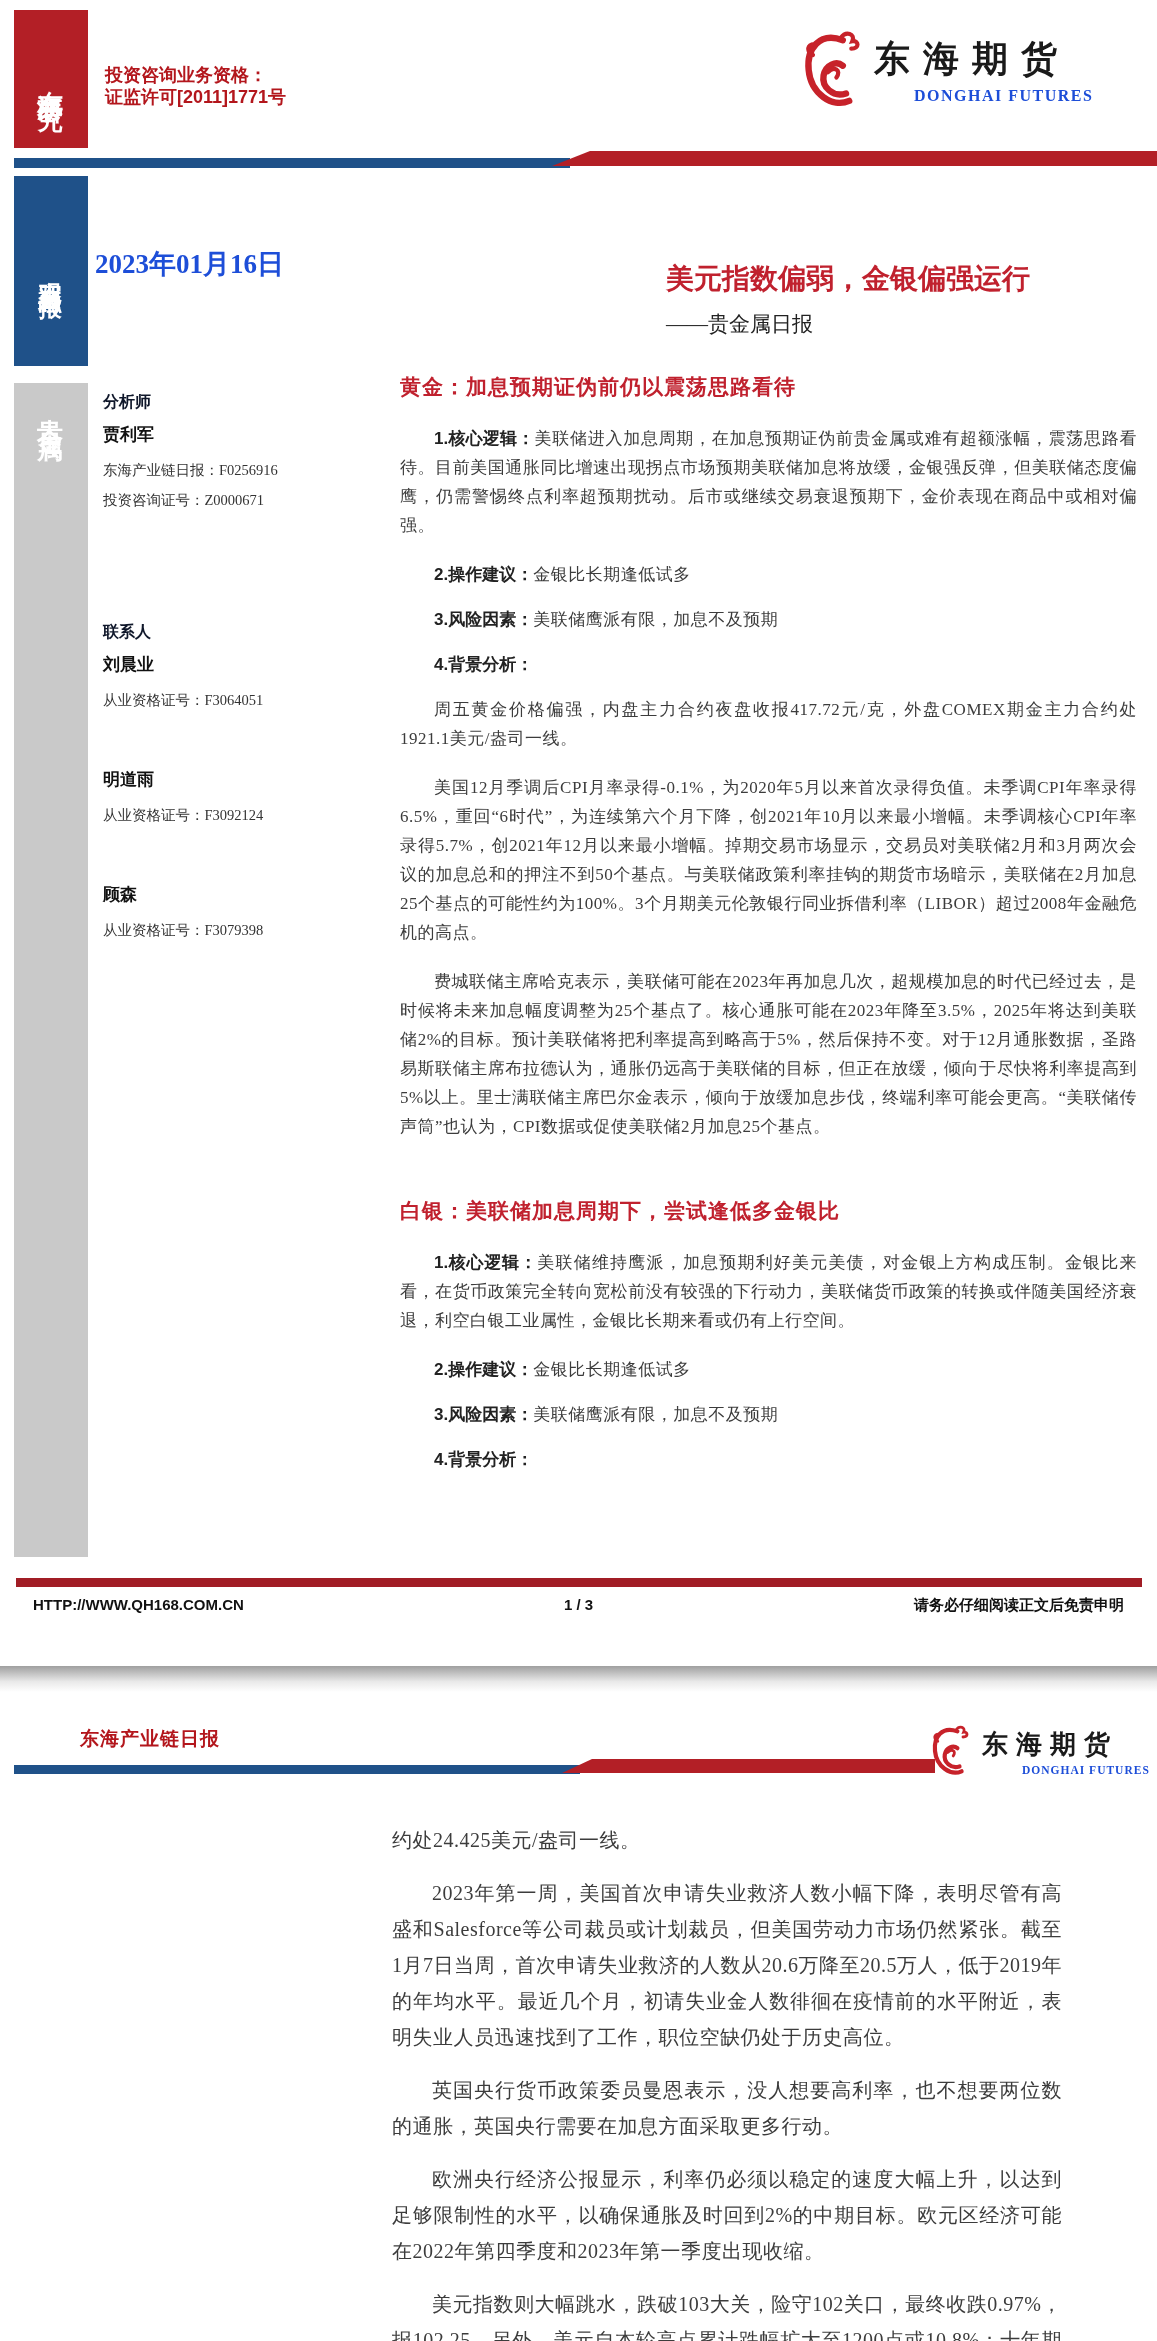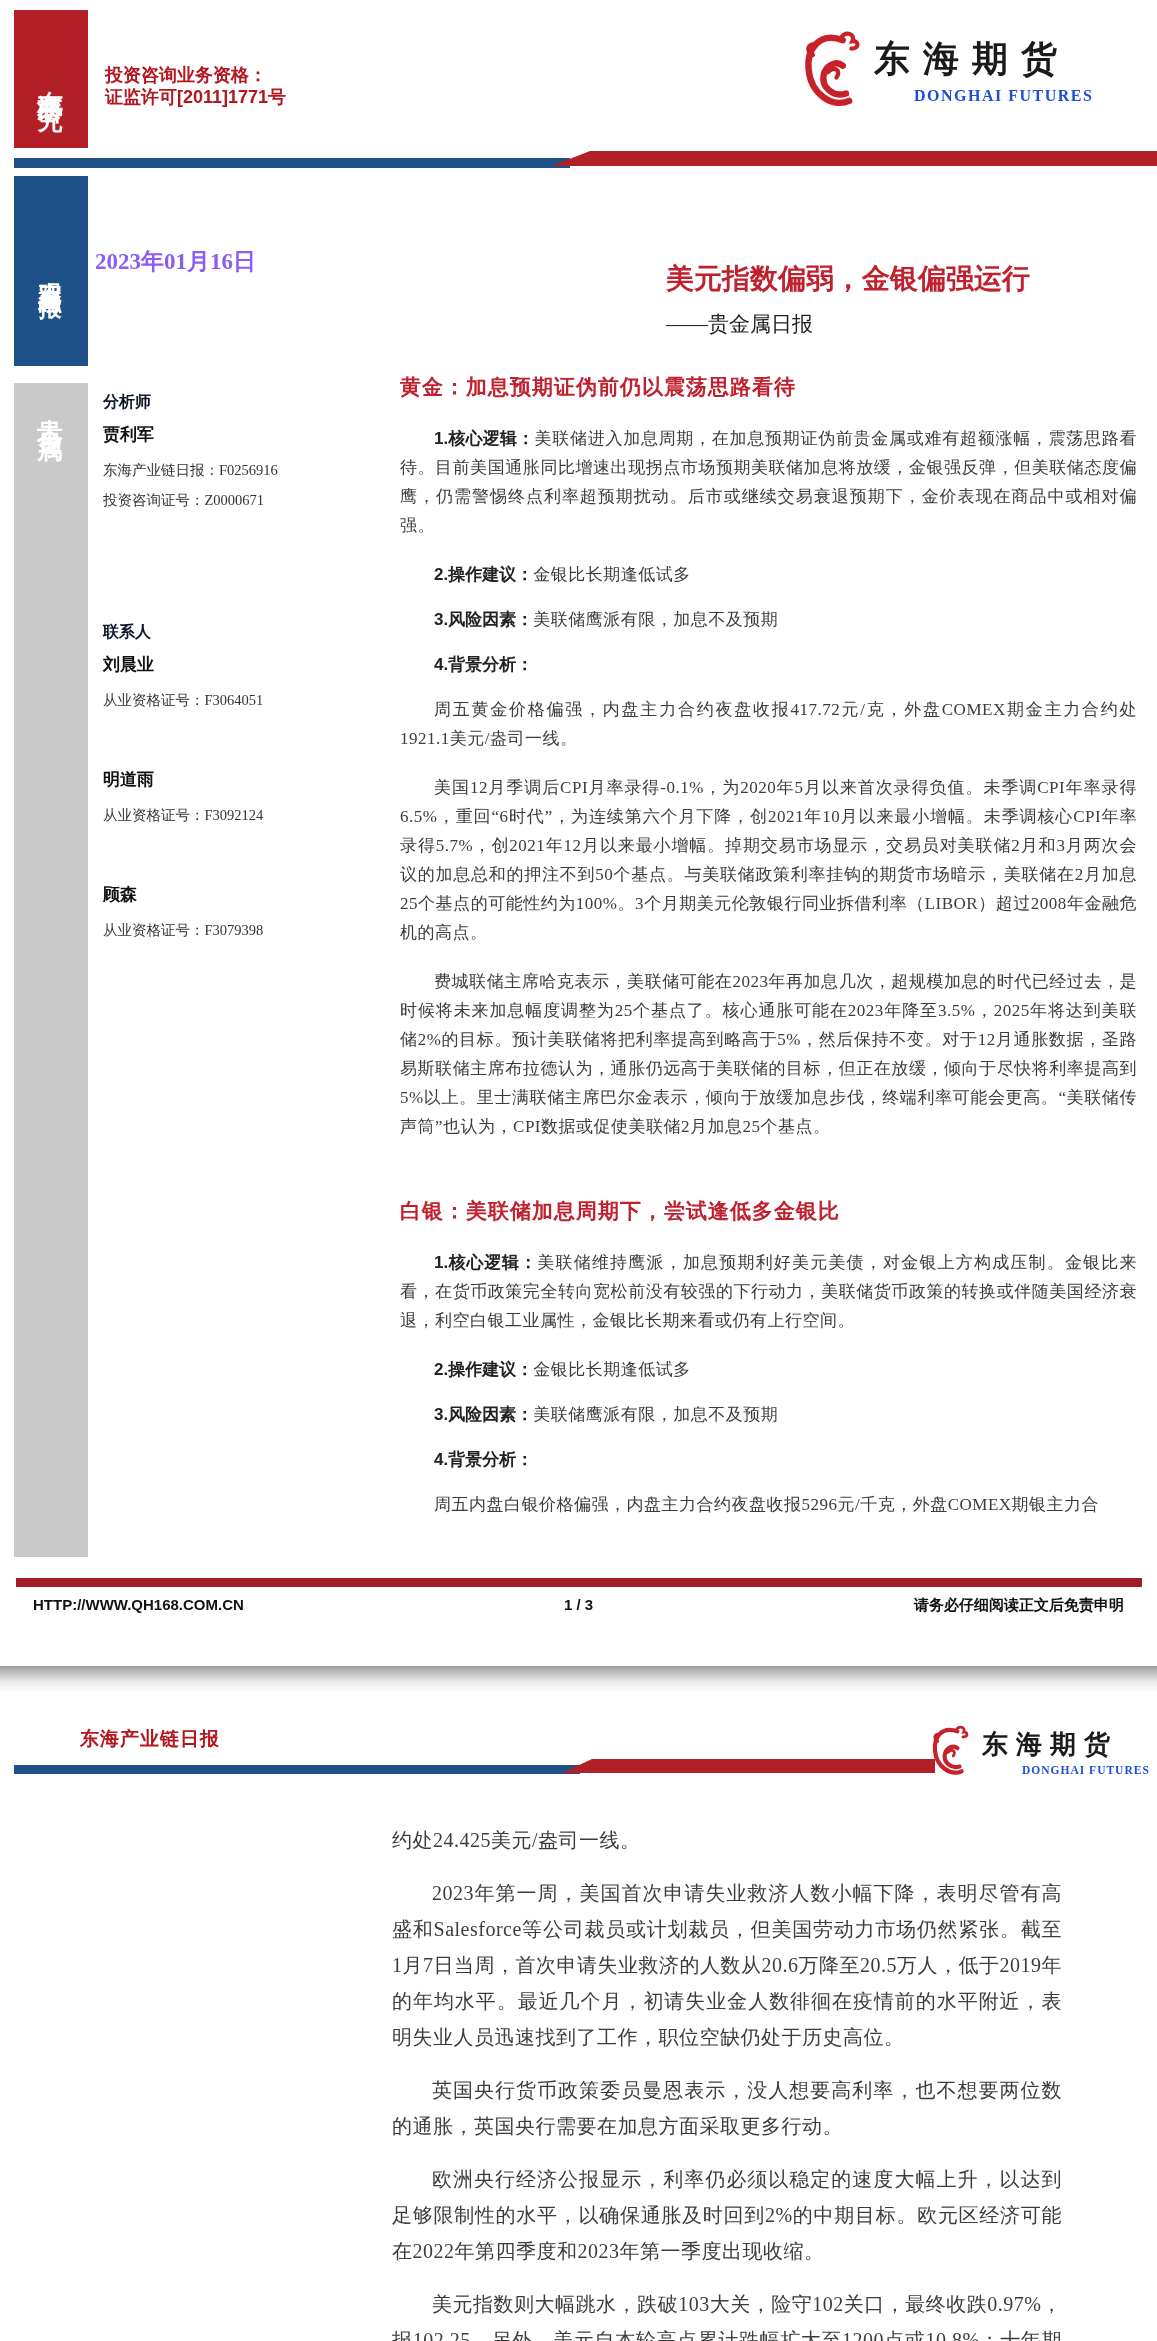--- a/index.html
+++ b/index.html
@@ -36,21 +36,21 @@
   .logo2 .logo-cn{font-size:26px;letter-spacing:8px;}
   .logo2 .logo-en{font-size:11.5px;letter-spacing:1px;margin-top:2px;}
   
   .bar-blue1{position:absolute;left:14px;top:158px;width:556px;height:10px;background:#1f5189;}
   .bar-red1{position:absolute;left:552px;top:151px;width:605px;height:15px;background:#b31f26;
     clip-path:polygon(38px 0,100% 0,100% 100%,0 100%);}
   .bar-blue2{position:absolute;left:14px;top:1765px;width:566px;height:9px;background:#1f5189;}
   .bar-red2{position:absolute;left:562px;top:1759px;width:373px;height:14px;background:#b31f26;
     clip-path:polygon(30px 0,100% 0,100% 100%,0 100%);}
   
-  .date{position:absolute;left:95px;top:246px;font-size:23px;font-weight:bold;color:#8b5cf6;}
+  .date{position:absolute;left:95px;top:246px;font-size:27px;font-weight:bold;color:#1d4ed8;}
   .title-block{position:absolute;right:127px;top:260px;}
   .doc-title{font-size:28px;font-weight:bold;color:#c0212e;
     font-family:"Liberation Sans","DejaVu Sans",sans-serif;}
   .doc-subtitle{font-size:21px;color:#222222;margin-top:12px;}
   .analyst-col{position:absolute;left:103px;top:392px;width:210px;font-size:14.5px;color:#333;}
   .a-label{color:#0f172a;font-weight:bold;font-size:16px;}
   .a-name{font-weight:bold;color:#111;font-size:17px;margin-top:10px;}
   .a-cert{margin-top:14px;line-height:20px;}
   .a-cert2{margin-top:10px;line-height:20px;}
   .mt-contact{margin-top:112px;}
@@ -151,21 +151,20 @@
   <p class="item"><b>4.背景分析：</b></p>
   <p>周五黄金价格偏强，内盘主力合约夜盘收报417.72元/克，外盘COMEX期金主力合约处1921.1美元/盎司一线。</p>
   <p>美国12月季调后CPI月率录得-0.1%，为2020年5月以来首次录得负值。未季调CPI年率录得6.5%，重回“6时代”，为连续第六个月下降，创2021年10月以来最小增幅。未季调核心CPI年率录得5.7%，创2021年12月以来最小增幅。掉期交易市场显示，交易员对美联储2月和3月两次会议的加息总和的押注不到50个基点。与美联储政策利率挂钩的期货市场暗示，美联储在2月加息25个基点的可能性约为100%。3个月期美元伦敦银行同业拆借利率（LIBOR）超过2008年金融危机的高点。</p>
   <p>费城联储主席哈克表示，美联储可能在2023年再加息几次，超规模加息的时代已经过去，是时候将未来加息幅度调整为25个基点了。核心通胀可能在2023年降至3.5%，2025年将达到美联储2%的目标。预计美联储将把利率提高到略高于5%，然后保持不变。对于12月通胀数据，圣路易斯联储主席布拉德认为，通胀仍远高于美联储的目标，但正在放缓，倾向于尽快将利率提高到5%以上。里士满联储主席巴尔金表示，倾向于放缓加息步伐，终端利率可能会更高。“美联储传声筒”也认为，CPI数据或促使美联储2月加息25个基点。</p>
 
   <div class="sec-h silver">白银：美联储加息周期下，尝试逢低多金银比</div>
   <p><b>1.核心逻辑：</b><span>美联储维持鹰派，加息预期利好美元美债，对金银上方构成压制。金银比来看，在货币政策完全转向宽松前没有较强的下行动力，美联储货币政策的转换或伴随美国经济衰退，利空白银工业属性，金银比长期来看或仍有上行空间。</span></p>
   <p class="item"><b>2.操作建议：</b><span>金银比长期逢低试多</span></p>
   <p class="item"><b>3.风险因素：</b><span>美联储鹰派有限，加息不及预期</span></p>
   <p class="item"><b>4.背景分析：</b></p>
-  <p>周五内盘白银价格偏强，内盘主力合约夜盘收报5296元/千克，外盘COMEX期银主力合</p>
 </div>
 
 <div class="footer-bar"></div>
 <div class="footer-row">
   <span class="f-url">HTTP://WWW.QH168.COM.CN</span>
   <span class="f-page">1 / 3</span>
   <span class="f-note">请务必仔细阅读正文后免责申明</span>
 </div>
 
 <div class="divider"></div>

